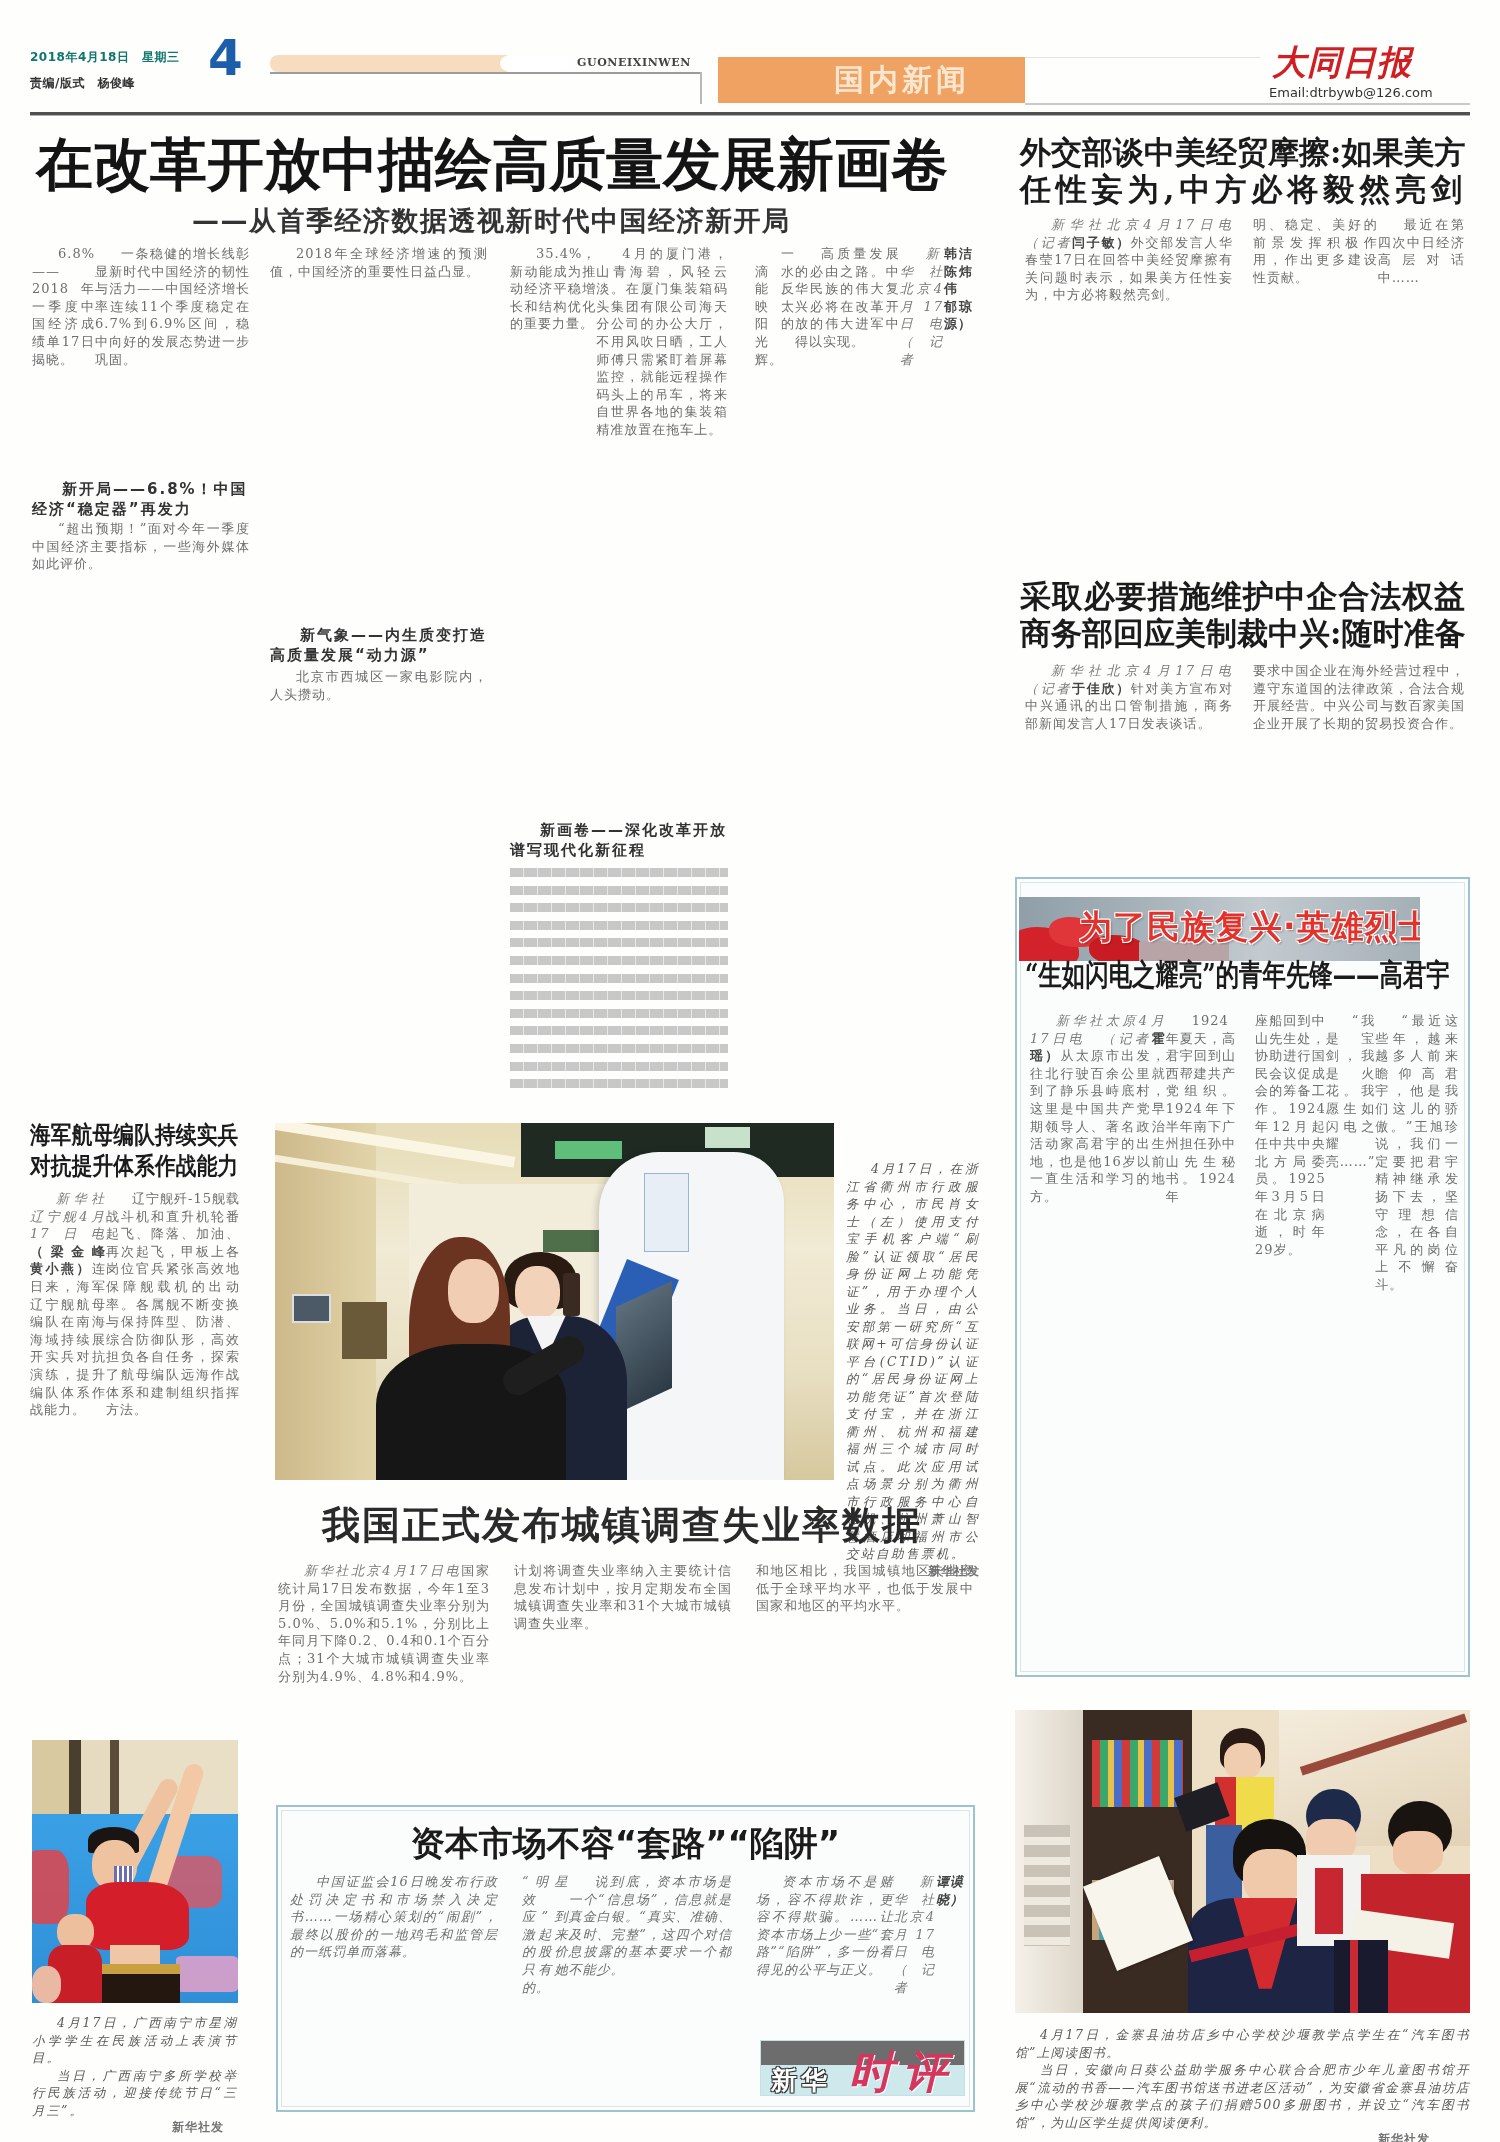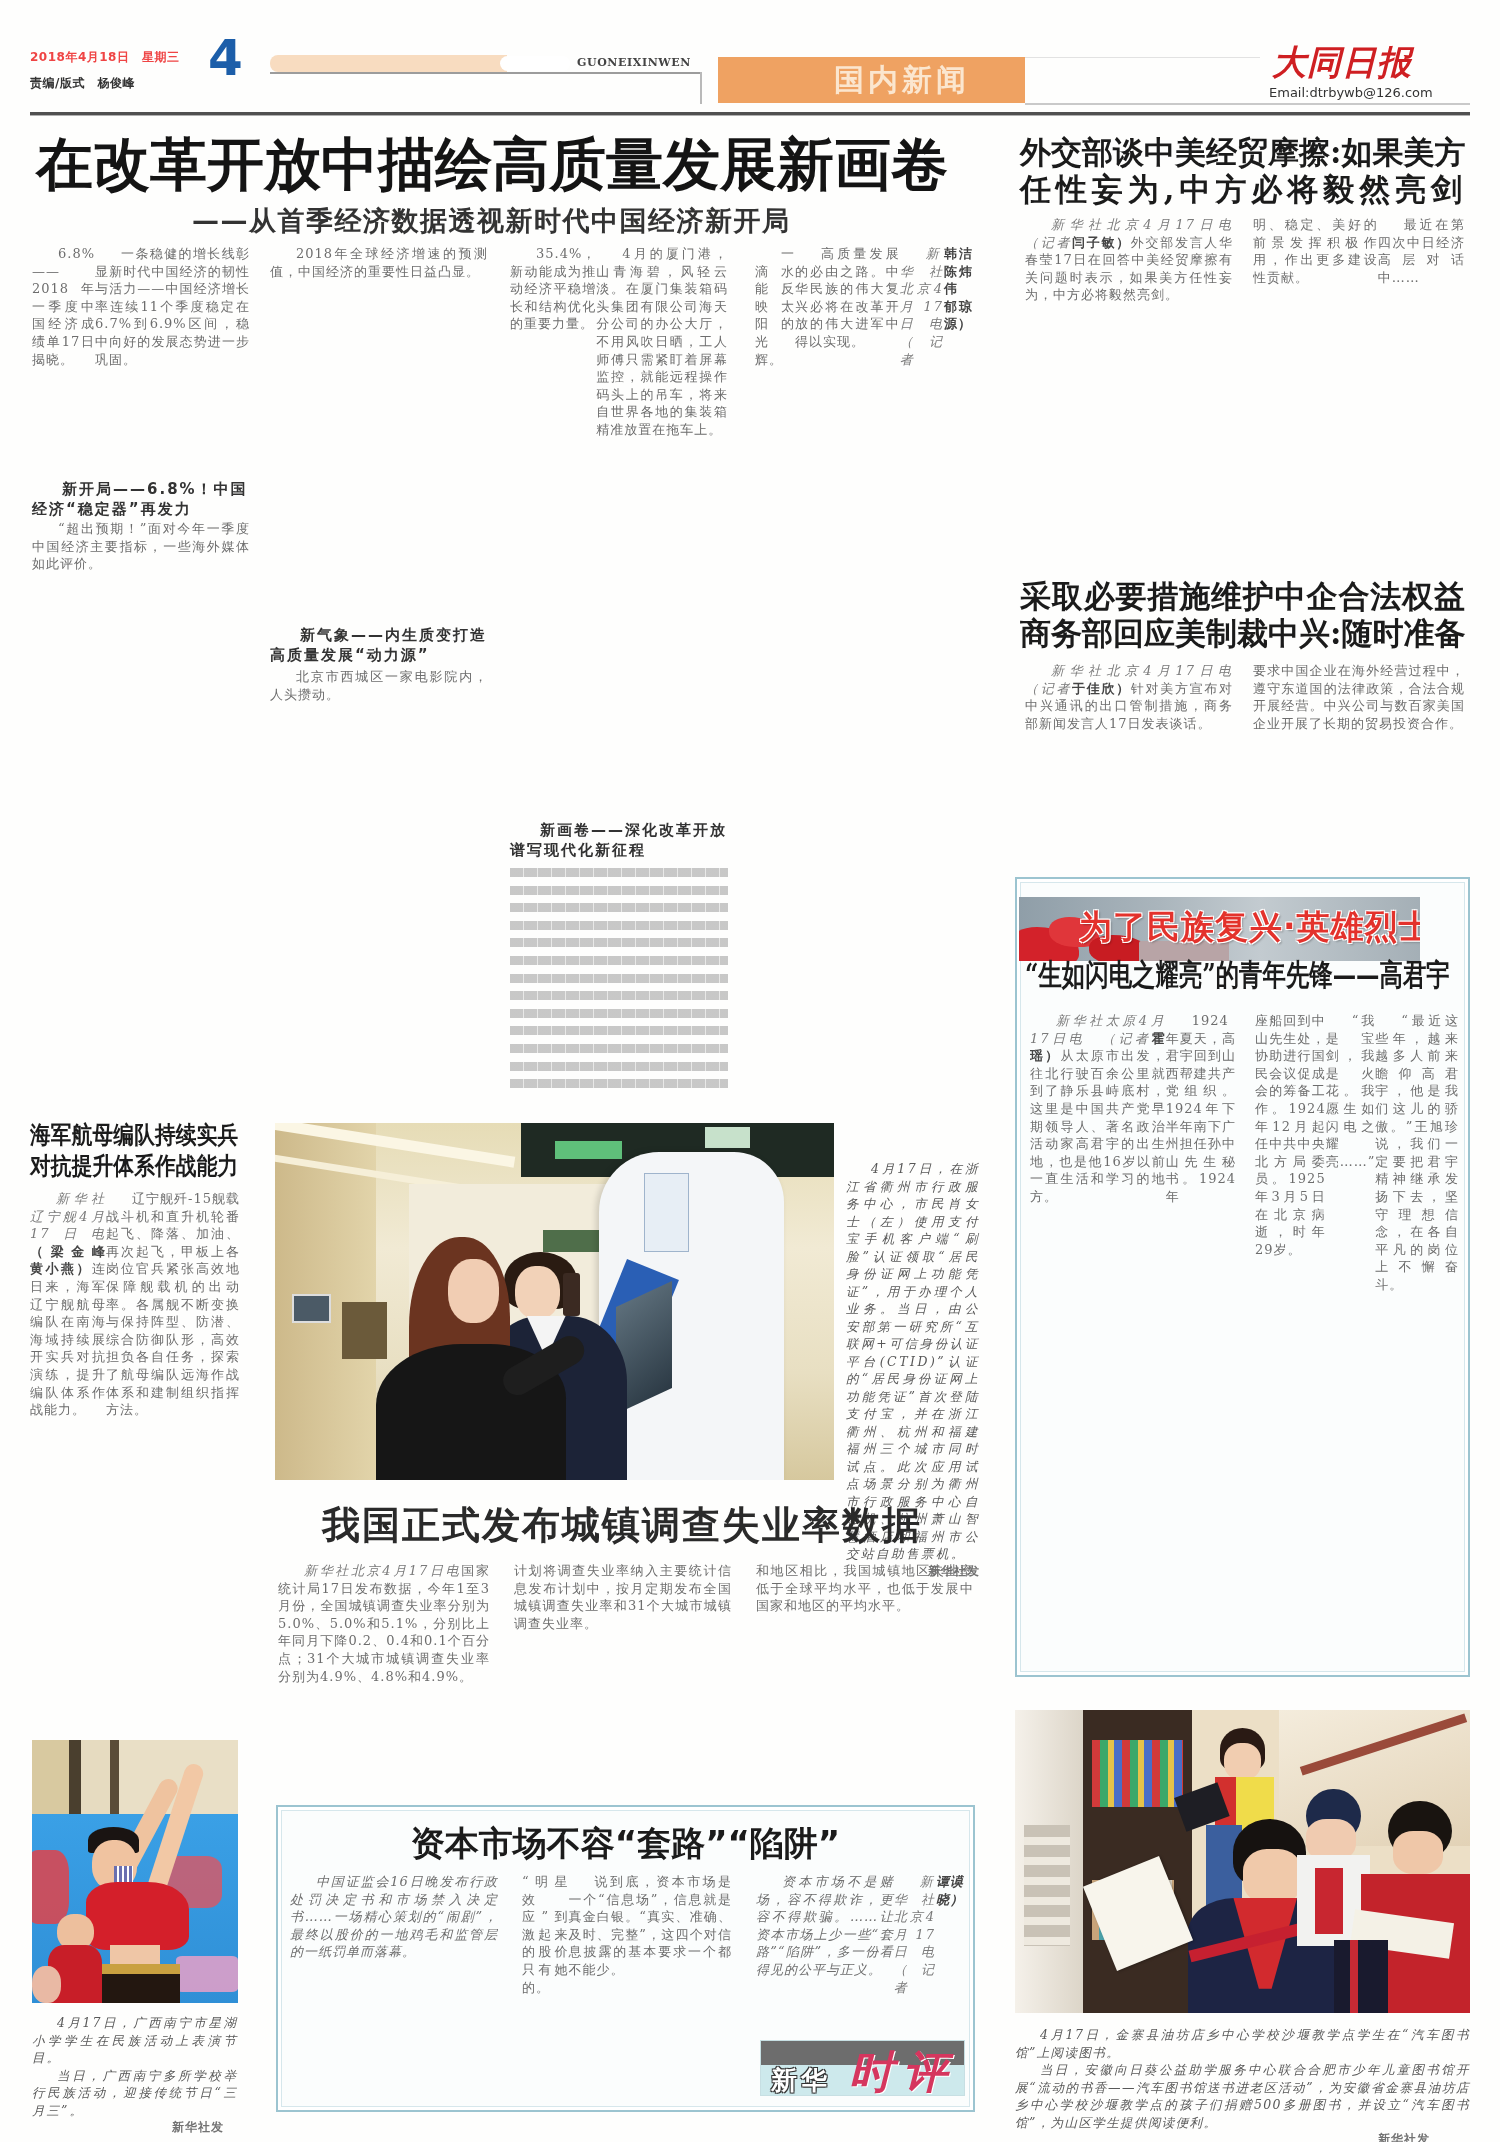--- a/index.html
+++ b/index.html
@@ -1,21 +1,21 @@
 <!DOCTYPE html>
 <html><head>
 <meta charset="utf-8">
 <style>
 *{box-sizing:border-box;margin:0;padding:0}
 html,body{width:1500px;height:2142px;background:#fff;overflow:hidden}
 #page{position:relative;width:1500px;height:2142px;background:#fefefd;font-family:"DejaVu Serif","Liberation Serif",serif;color:#333;overflow:hidden}
 .abs{position:absolute}
 
 
-.mh-date{left:30px;top:49px;font:bold 12px "DejaVu Sans","Liberation Sans",sans-serif;color:#ef4444;letter-spacing:.5px}
+.mh-date{left:30px;top:49px;font:bold 12px "DejaVu Sans","Liberation Sans",sans-serif;color:#0f766e;letter-spacing:.5px}
 .mh-editor{left:30px;top:75px;font:bold 12px "DejaVu Sans","Liberation Sans",sans-serif;color:#333;letter-spacing:.5px}
 .mh-page{left:208px;top:30px;font:bold 50px "DejaVu Sans","Liberation Sans",sans-serif;color:#1c5ea9;line-height:56px}
 .mh-bar{left:270px;top:55px;width:237px;height:17px;background:#f8dcc0;border-radius:8px 0 0 8px}
 .mh-bar-pill{left:500px;top:56px;width:70px;height:15px;background:#fff;border-radius:8px}
 .mh-rule-thin{left:270px;top:72px;width:432px;height:2px;background:#9c9c9c}
 .mh-pinyin{left:577px;top:56px;font:bold 11px "DejaVu Serif","Liberation Serif",serif;color:#444;letter-spacing:.6px}
 .mh-frame{left:700px;top:72px;width:2px;height:32px;background:#b9b9b9}
 .mh-section{left:718px;top:57px;width:307px;height:46px;background:#efa262;display:flex;align-items:center;padding-left:116px}
 .mh-section span{font:bold 30px "DejaVu Serif","Liberation Serif",serif;color:#fbe6cf;letter-spacing:4px}
 .mh-toprule{left:1025px;top:57px;width:235px;height:1px;background:#e2e2e2}
@@ -267,21 +267,21 @@
       <div class="abs logo-top"></div>
       <div class="abs logo-bottom"></div>
       <div class="abs logo-left">新华</div>
       <div class="abs logo-right">时评</div>
     </div>
   </div>
   <div class="blk txt" style="left:290px;top:1873px;width:208px;height:222px;font-style:italic">
     <p>中国证监会16日晚发布行政处罚决定书和市场禁入决定书……一场精心策划的“闹剧”，最终以股价的一地鸡毛和监管层的一纸罚单而落幕。</p>
     <div class="fill"></div>
   </div>
-  <div class="blk txt" style="left:522px;top:1873px;width:210px;height:222px;">
+  <div class="blk txt" style="left:522px;top:1873px;width:210px;height:222px;font-style:italic">
     <p style="text-indent:0">“明星效应”到激起来的股价只有她的。</p>
     <p>说到底，资本市场是一个“信息场”，信息就是真金白银。“真实、准确、及时、完整”，这四个对信息披露的基本要求一个都不能少。</p>
     <div class="fill"></div>
   </div>
   <div class="blk txt" style="left:756px;top:1873px;width:208px;height:160px;font-style:italic">
     <div class="fill fx" style="height:17.6px"></div>
     <p>资本市场不是赌场，容不得欺诈，更容不得欺骗。……让资本市场上少一些“套路”“陷阱”，多一份看得见的公平与正义。</p>
     <div class="fill"></div>
     <p><span class="dl">新华社北京4月17日电　（记者</span></p>
     <div><b>谭谟晓）</b></div>

